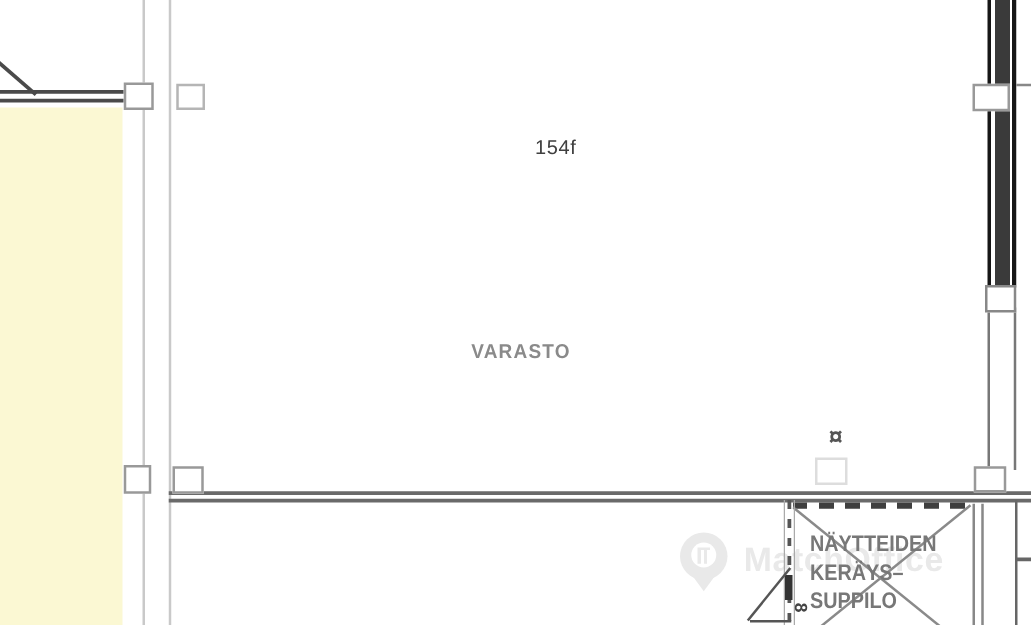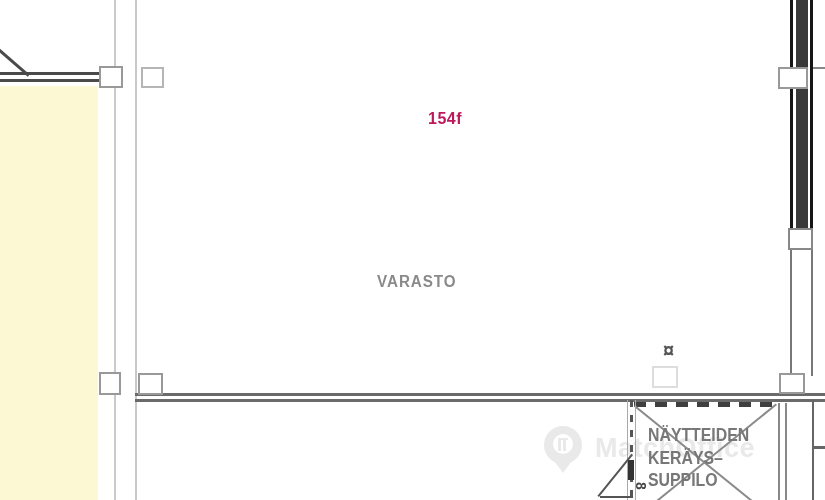--- a/index.html
+++ b/index.html
@@ -8,21 +8,21 @@
     overflow:hidden;font-family:"Liberation Sans",sans-serif;
   }
   .abs{position:absolute;}
   .plan{z-index:2;}
   
   .gridline{background:#c9c9c9;width:2px;top:0;height:500px;}
   .sq{background:#ffffff;border:2px solid #999;}
   .wline{background:#6a6a6a;}
   .wdark{background:#4a4a4a;}
   
-  .room-number{font-weight:bold;font-size:16px;color:#be185d;letter-spacing:.5px;}
+  .room-number{font-weight:normal;font-size:16px;color:#404040;letter-spacing:.5px;}
   .room-name{font-weight:bold;font-size:16px;color:#8a8a8a;letter-spacing:1px;transform:scaleX(.95);transform-origin:left;}
   .funnel-text{font-weight:bold;font-size:18px;line-height:22.5px;color:#777;transform:scaleX(.88);transform-origin:left top;white-space:nowrap;}
   .col-symbol{font-size:20px;font-weight:bold;color:#555;line-height:1;}
   .pipe-num{font-size:14px;font-weight:bold;color:#444;line-height:1;}
   
   .shaft{
     background:linear-gradient(to right,
       #161616 0 3px,#fff 3px 6px,#3a3a3a 6px 18px,#fff 18px 20px,#161616 20px 23px);
   }
   

